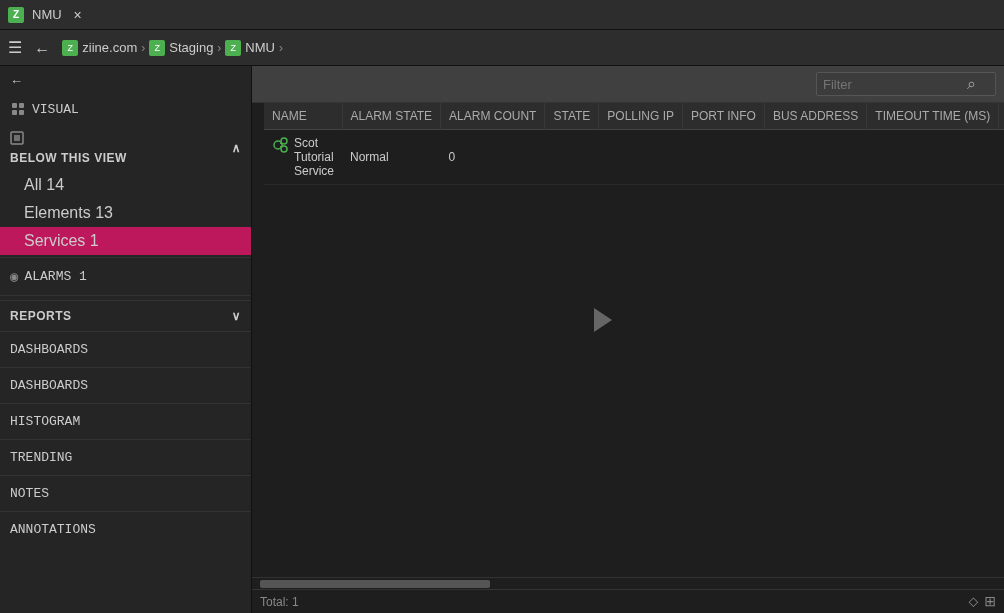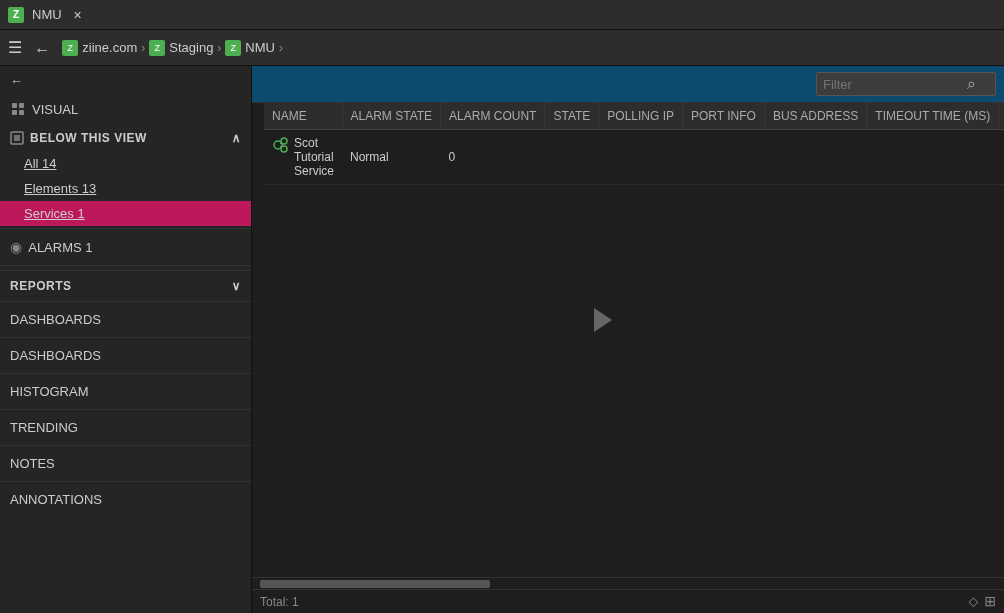--- a/index.html
+++ b/index.html
@@ -101,34 +101,34 @@
       align-items: center;
       padding: 6px 10px;
       cursor: pointer;
       color: #cccccc;
     }
 
     .sidebar-item {
       padding: 5px 12px 5px 24px;
       cursor: pointer;
       color: #cccccc;
-      font-size: 13px;
-      text-decoration: underline;
+      font-size: 16px;
     }
     .sidebar-item.active { background: #be185d; }
 
     .sidebar-section-label {
       display: flex;
       align-items: center;
       padding: 8px 10px;
       cursor: pointer;
       color: #cccccc;
       font-size: 13px;
       font-weight: 500;
       gap: 6px;
+      font-family: Liberation Mono, monospace;
     }
 
     .sidebar-below-header {
       display: flex;
       align-items: center;
       justify-content: space-between;
       padding: 6px 10px;
       cursor: pointer;
       color: #cccccc;
       font-size: 12px;
@@ -149,21 +149,21 @@
       flex-direction: column;
       background: #1e1e1e;
       overflow: hidden;
     }
 
     .content-toolbar {
       display: flex;
       align-items: center;
       justify-content: flex-end;
       padding: 6px 8px;
-      background: #0c4a6e;
+      background: #404040;
       border-bottom: 1px solid #333;
     }
 
     .filter-input-wrapper {
       display: flex;
       align-items: center;
       background: #3c3c3c;
       border: 1px solid #555;
       border-radius: 2px;
       padding: 2px 6px;
@@ -319,21 +319,21 @@
       <svg width="16" height="16" viewBox="0 0 16 16">
         <rect x="2" y="2" width="5" height="5" fill="#888" rx="1"></rect>
         <rect x="9" y="2" width="5" height="5" fill="#888" rx="1"></rect>
         <rect x="2" y="9" width="5" height="5" fill="#888" rx="1"></rect>
         <rect x="9" y="9" width="5" height="5" fill="#888" rx="1"></rect>
       </svg>
       <span>VISUAL</span>
     </div>
 
     <div class="sidebar-below-header">
-      <div style="display:flex; align-items:flex-start; gap:6px;">
+      <div style="display:flex; align-items:flex-start; gap:6px;flex-direction:column;">
         <svg width="14" height="14" viewBox="0 0 14 14">
           <rect x="1" y="1" width="12" height="12" fill="none" stroke="#888" stroke-width="1.5" rx="1"></rect>
           <line x1="4" y1="5" x2="10" y2="5" stroke="#888" stroke-width="1.5"></line>
           <line x1="4" y1="7" x2="10" y2="7" stroke="#888" stroke-width="1.5"></line>
           <line x1="4" y1="9" x2="10" y2="9" stroke="#888" stroke-width="1.5"></line>
         </svg>
         <span>BELOW THIS VIEW</span>
       </div>
       <span>∧</span>
     </div>

